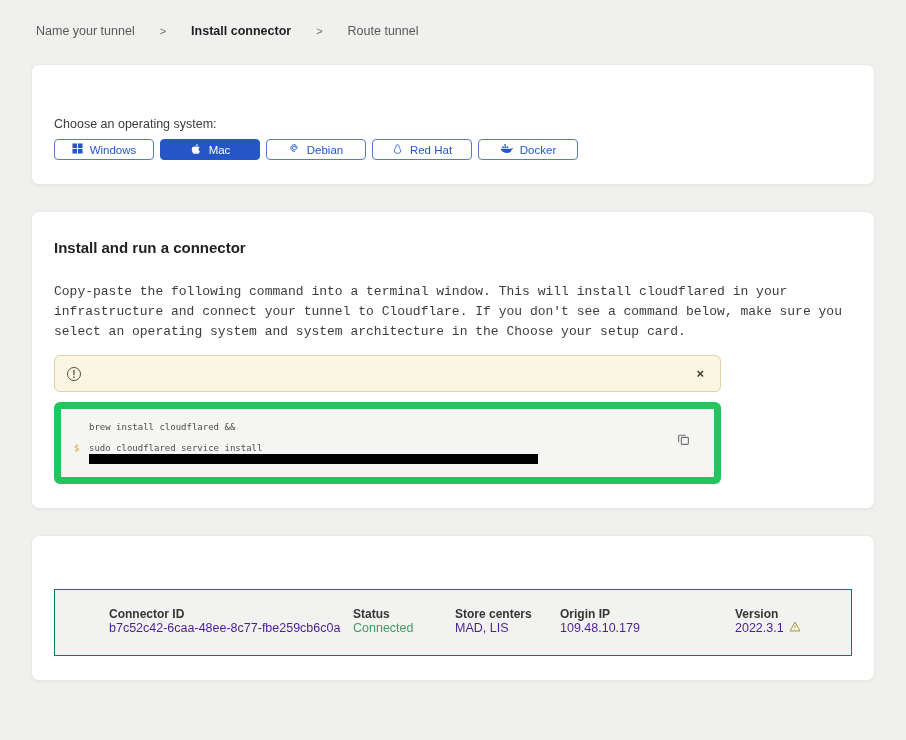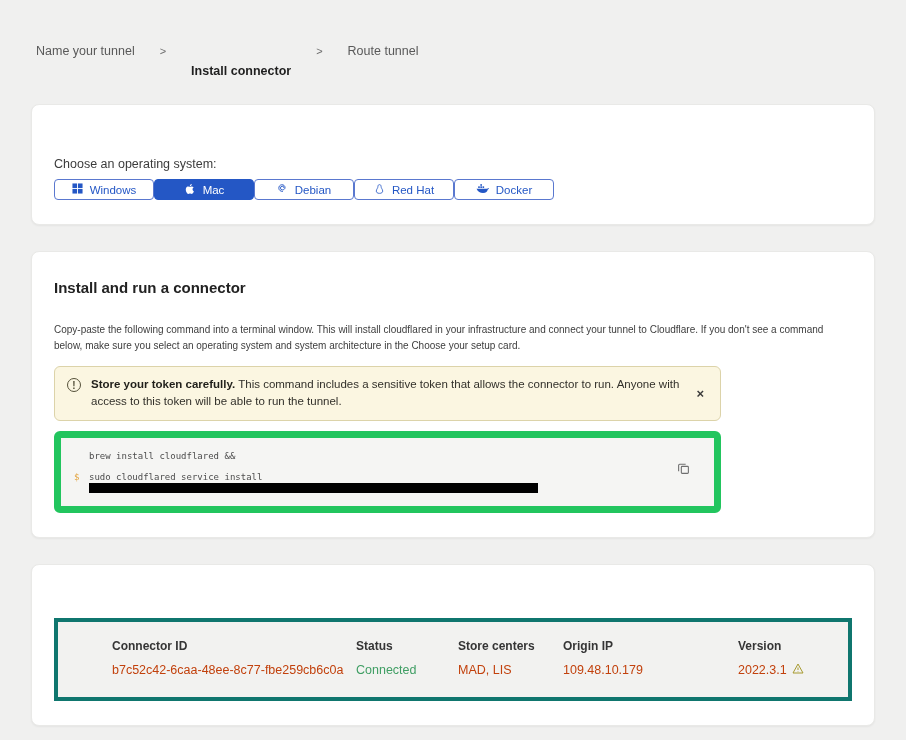--- a/index.html
+++ b/index.html
@@ -9,56 +9,56 @@
     background: #f0f0ef;
     font-family: "Liberation Sans", sans-serif;
     color: #2b2b2b;
   }
   .breadcrumb {
     padding: 24px 0 0 36px;
     font-size: 12.5px; color: #595959;
     display: flex; align-items: center; gap: 25px;
   }
   .breadcrumb .crumb { color: #595959; }
-  .breadcrumb .crumb.active { color: #1f1f1f; font-weight: bold; margin-top: 40px; }
+  .breadcrumb .crumb.active { color: #1f1f1f; font-weight: bold; }
   .breadcrumb .sep { color: #6d6d6d; font-size: 11px; }
 
   .page { padding: 0 31px; }
 
   .card {
     background: #ffffff;
     border: 1px solid #e9e9e7;
     border-radius: 8px;
     box-shadow: 0 1px 2px rgba(0,0,0,0.05);
     padding: 27px 22px 24px 22px;
     margin-top: 26px;
   }
   .card-title {
     font-size: 15px; font-weight: bold; color: #222;
     margin: 0;
   }
 
   
   .os-label { font-size: 12.5px; color: #3c3c3c; margin: 25px 0 8px; }
-  .os-buttons { display: flex; }
+  .os-buttons { display: flex; gap: 6px; }
   .os-btn {
     width: 100px; height: 21px;
     border: 1px solid #5a78cf; border-radius: 4px;
     background: #fff; color: #2457c5;
     font-size: 11.5px; font-family: "Liberation Sans", sans-serif;
     display: flex; align-items: center; justify-content: center; gap: 7px;
     cursor: pointer; padding: 0;
   }
   .os-btn.selected { background: #2457c5; border-color: #2457c5; color: #ffffff; }
   .os-btn svg { flex: 0 0 auto; }
 
   
   .install-desc {
-    font-size: 10px; color: #3d3d3d; line-height: 1.55;
-    width: 795px; margin: 26px 0 0;
+    font-size: 13px; color: #3d3d3d; line-height: 1.55;
+    width: 795px; margin: 26px 0 0; font-family: Liberation Mono, monospace;
   }
   .warning-banner {
     width: 667px; margin-top: 13px;
     background: #fbf6e1; border: 1px solid #dcd3a9; border-radius: 6px;
     padding: 9px 12px 9px 12px;
     display: flex; align-items: flex-start; gap: 10px;
     font-size: 11.5px; color: #32302a; line-height: 1.5;
   }
   .warning-icon {
     flex: 0 0 auto; width: 14px; height: 14px; margin-top: 2px;
@@ -94,29 +94,28 @@
   .bar2 { width: 449px; }
   .copy-btn {
     position: absolute; right: 24px; top: 24px;
     background: none; border: none; padding: 0; cursor: pointer;
     color: #6f6f6f;
   }
 
   
   .connectors-table {
     margin-top: 26px; margin-right: 0;
-    border: 4px solid #0f766e; background: #f2f2f0;
+    border: 1px solid #0f766e; background: #f2f2f0;
     padding: 17px 10px 20px 54px;
     display: grid;
     grid-template-columns: 244px 102px 105px 175px auto;
-    row-gap: 10px;
     font-size: 12px;
   }
   .th { font-weight: bold; color: #353535; }
-  .td { color: #c2410c; font-size: 12.5px; }
+  .td { color: #4c1d95; font-size: 12.5px; }
   .td.status { color: #3f9e63; }
   .version-cell { display: flex; align-items: flex-end; gap: 5px; }
 </style>
 </head>
 <body>
 
 <nav class="breadcrumb">
   <span class="crumb">Name your tunnel</span>
   <span class="sep">&gt;</span>
   <span class="crumb active">Install connector</span>
@@ -185,21 +184,20 @@
 
     </div>
   </section>
 
   <section class="card">
     <h2 class="card-title">Install and run a connector</h2>
     <p class="install-desc">Copy-paste the following command into a terminal window. This will install cloudflared in your infrastructure and connect your tunnel to Cloudflare. If you don't see a command below, make sure you select an operating system and system architecture in the Choose your setup card.</p>
 
     <div class="warning-banner">
       <span class="warning-icon">!</span>
-      <span class="warning-text"><b>Store your token carefully.</b><span> This command includes a sensitive token that allows the connector to run. Anyone with access to this token will be able to run the tunnel.</span></span>
       <button class="warning-close">×</button>
     </div>
 
     <div class="code-block">
       <div class="code-line first">
         <span class="code-prompt"></span>
         <span>brew install cloudflared &amp;&amp;</span>
       </div>
       <div class="code-line">
         <span class="code-prompt">$</span>

